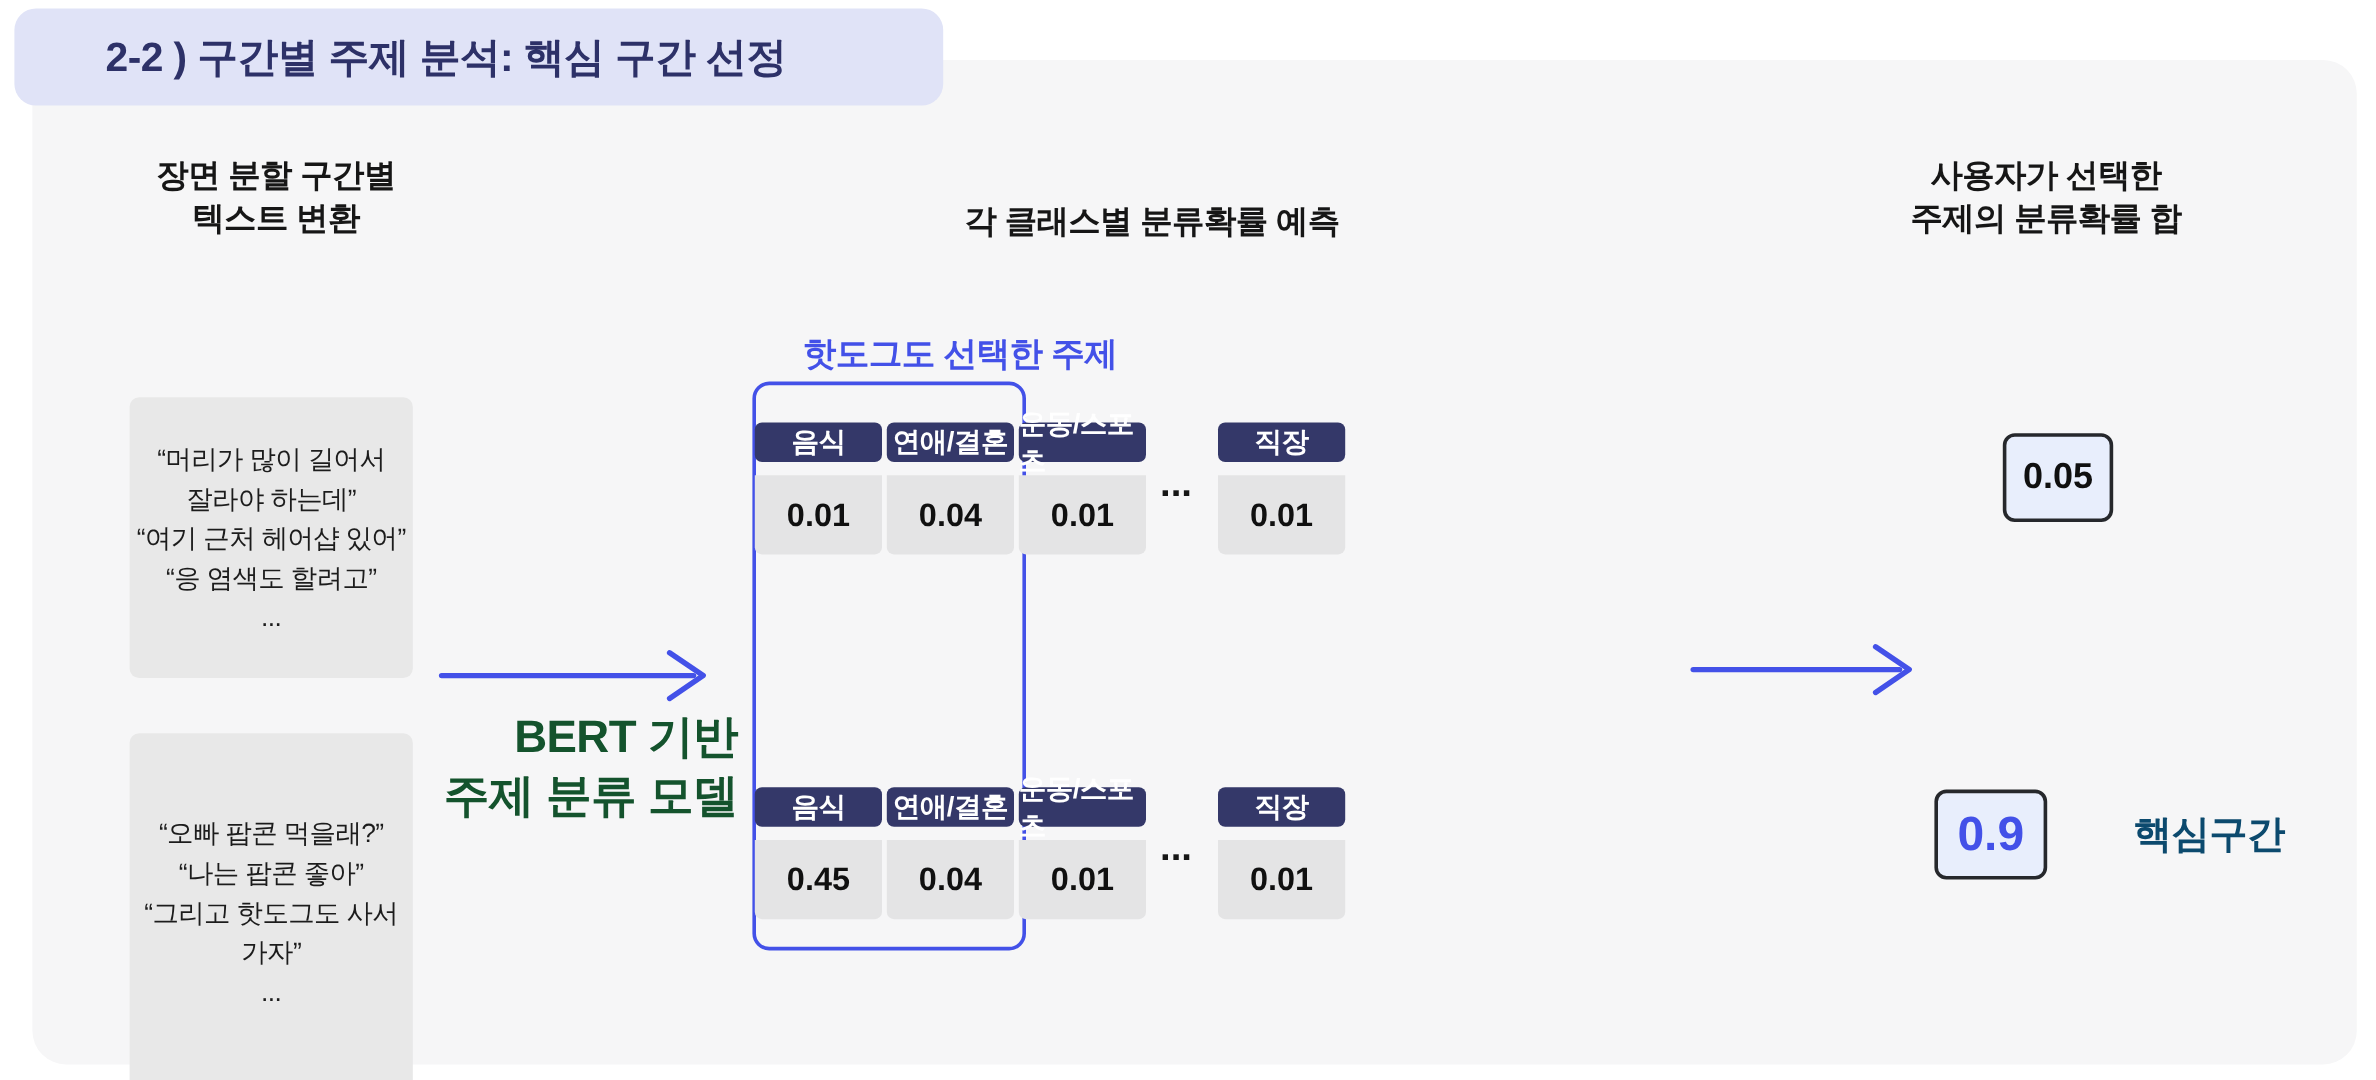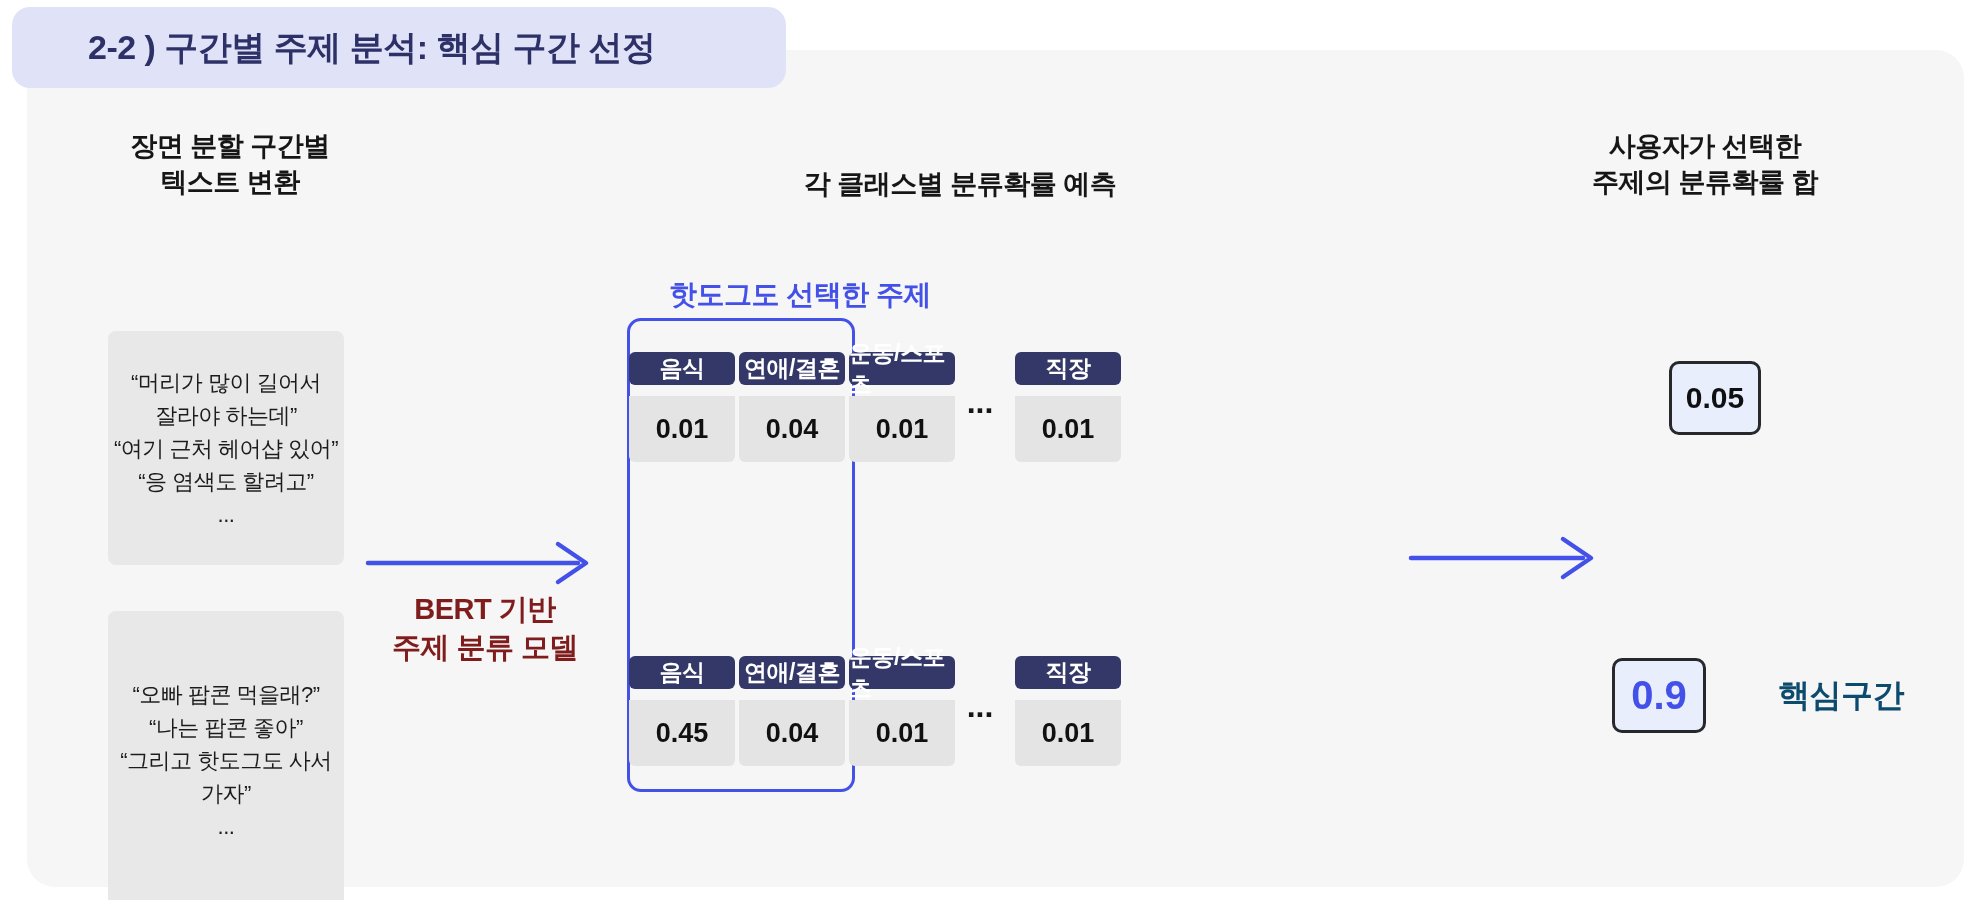--- a/index.html
+++ b/index.html
@@ -26,22 +26,22 @@
   .col-header{
     font-size:27px;font-weight:bold;color:#161616;
     text-align:center;line-height:1.35;white-space:pre-line;letter-spacing:-0.5px;
   }
   .gray-box{
     width:236px;background:#e8e8e8;border-radius:8px;
     display:flex;align-items:center;justify-content:center;text-align:center;
     font-size:22px;line-height:1.5;color:#1c1c1c;white-space:pre-line;letter-spacing:-0.5px;
   }
   .model-label{
-    font-size:29px;font-weight:bold;color:#7f1d1d;
-    text-align:center;line-height:1.3;white-space:pre-line;letter-spacing:-0.5px;
+    font-size:38px;font-weight:bold;color:#14532d;
+    text-align:right;line-height:1.3;white-space:pre-line;letter-spacing:-0.5px;
   }
   .selected-topic-label{
     font-size:28px;font-weight:bold;color:#4351e8;
     text-align:center;letter-spacing:-0.5px;
   }
   .selected-rect{
     left:627px;top:318px;width:222px;height:468px;
     border:3px solid #4351e8;border-radius:14px;
   }
   .cell{width:106px;}

